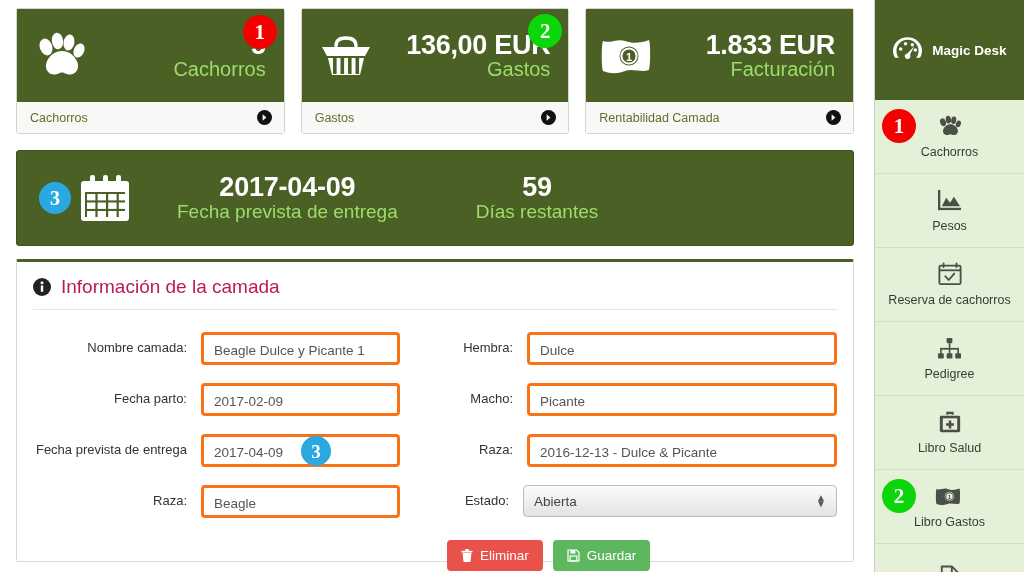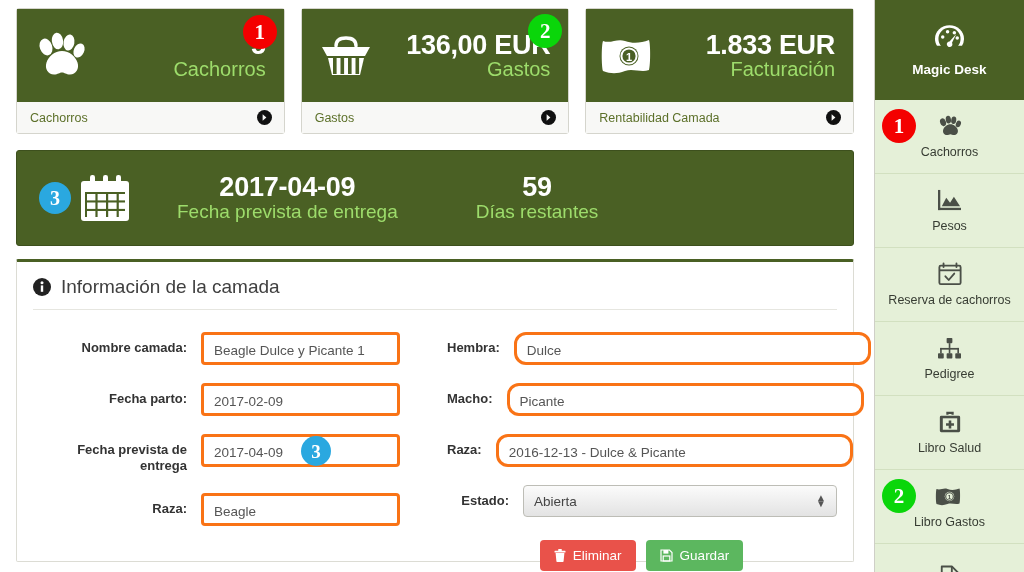--- a/index.html
+++ b/index.html
@@ -118,69 +118,69 @@
     border-radius: 2px;
     height: 303px;
     padding: 14px 16px 0 16px;
   }
   .panel-head {
     display: flex; align-items: center; gap: 10px;
     padding-bottom: 11px;
     border-bottom: 1px solid #e6e6e0;
   }
   .panel-head-icon { color: #222; display: flex; align-items: center; }
-  .panel-title { font-size: 19px; color: #404040; }
+  .panel-title { font-size: 19px; color: #be185d; }
 
   .form { display: flex; padding-top: 22px; }
   .form-col { width: 50%; }
   .form-col.left { padding-right: 14px; }
   .form-col.right { padding-left: 12px; }
 
   .frow { display: flex; align-items: flex-start; margin-bottom: 18px; position: relative; }
   .frow .flabel {
     width: 168px;
     text-align: right;
     padding-right: 14px;
     padding-top: 8px;
     font-size: 13px;
-    font-weight: bold;
+    font-weight: normal;
     color: #333;
     line-height: 1.25;
   }
   .form-col.right .frow .flabel { width: 96px; }
   .fctl { flex: 1 1 auto; position: relative; }
 
   .inp {
     width: 199px;
     height: 33px;
     border: 3px solid #f97316;
     border-radius: 4px;
     background: #fff;
     padding: 0 10px;
     font-size: 13.5px;
     color: #555;
     font-family: "Liberation Sans", sans-serif;
     line-height: 31px;
   }
-  .form-col.right .inp { width: 357px; border-radius: 12px; }
+  .form-col.right .inp { width: 310px; }
 
   .sel {
     width: 314px; height: 32px;
     border: 1px solid #bdbdb6;
     border-radius: 4px;
     background: linear-gradient(to bottom, #fbfbfb 0%, #e3e3e3 100%);
     padding: 0 10px;
     font-size: 13.5px; color: #444;
     display: flex; align-items: center; justify-content: space-between;
   }
   .sel-arrows { display: flex; flex-direction: column; line-height: 0.62; font-size: 10px; color: #555; }
 
   .badge-field { position: absolute; top: 2px; left: 100px; width: 30px; height: 30px; font-size: 19px; }
 
-  .btn-row { display: flex; justify-content: center; gap: 10px; padding: 5px 1px 0 0; }
+  .btn-row { display: flex; justify-content: flex-start; gap: 10px; padding: 5px 1px 0 0; }
   .btn {
     height: 31px;
     border: none; border-radius: 4px;
     color: #fff; font-size: 13.5px;
     display: flex; align-items: center; gap: 7px;
     padding: 0 14px;
     font-family: "Liberation Sans", sans-serif;
     cursor: pointer;
   }
   .btn-del { background: #e9524a; }
@@ -191,21 +191,21 @@
   .sidebar {
     position: absolute; right: 0; top: 0;
     width: 150px; height: 572px;
     background: #e5f0d8;
     border-left: 1px solid #cfcfc7;
     overflow: hidden;
   }
   .side-head {
     height: 100px;
     background: #4a6024;
-    display: flex; flex-direction: column;
+    display: flex; flex-direction: row;
     align-items: center; justify-content: center;
     gap: 9px;
     color: #fff;
   }
   .side-head-label { font-size: 13.5px; font-weight: bold; }
   .side-item {
     position: relative;
     height: 74px;
     border-bottom: 1px solid #d2e0c0;
     display: flex; flex-direction: column;

